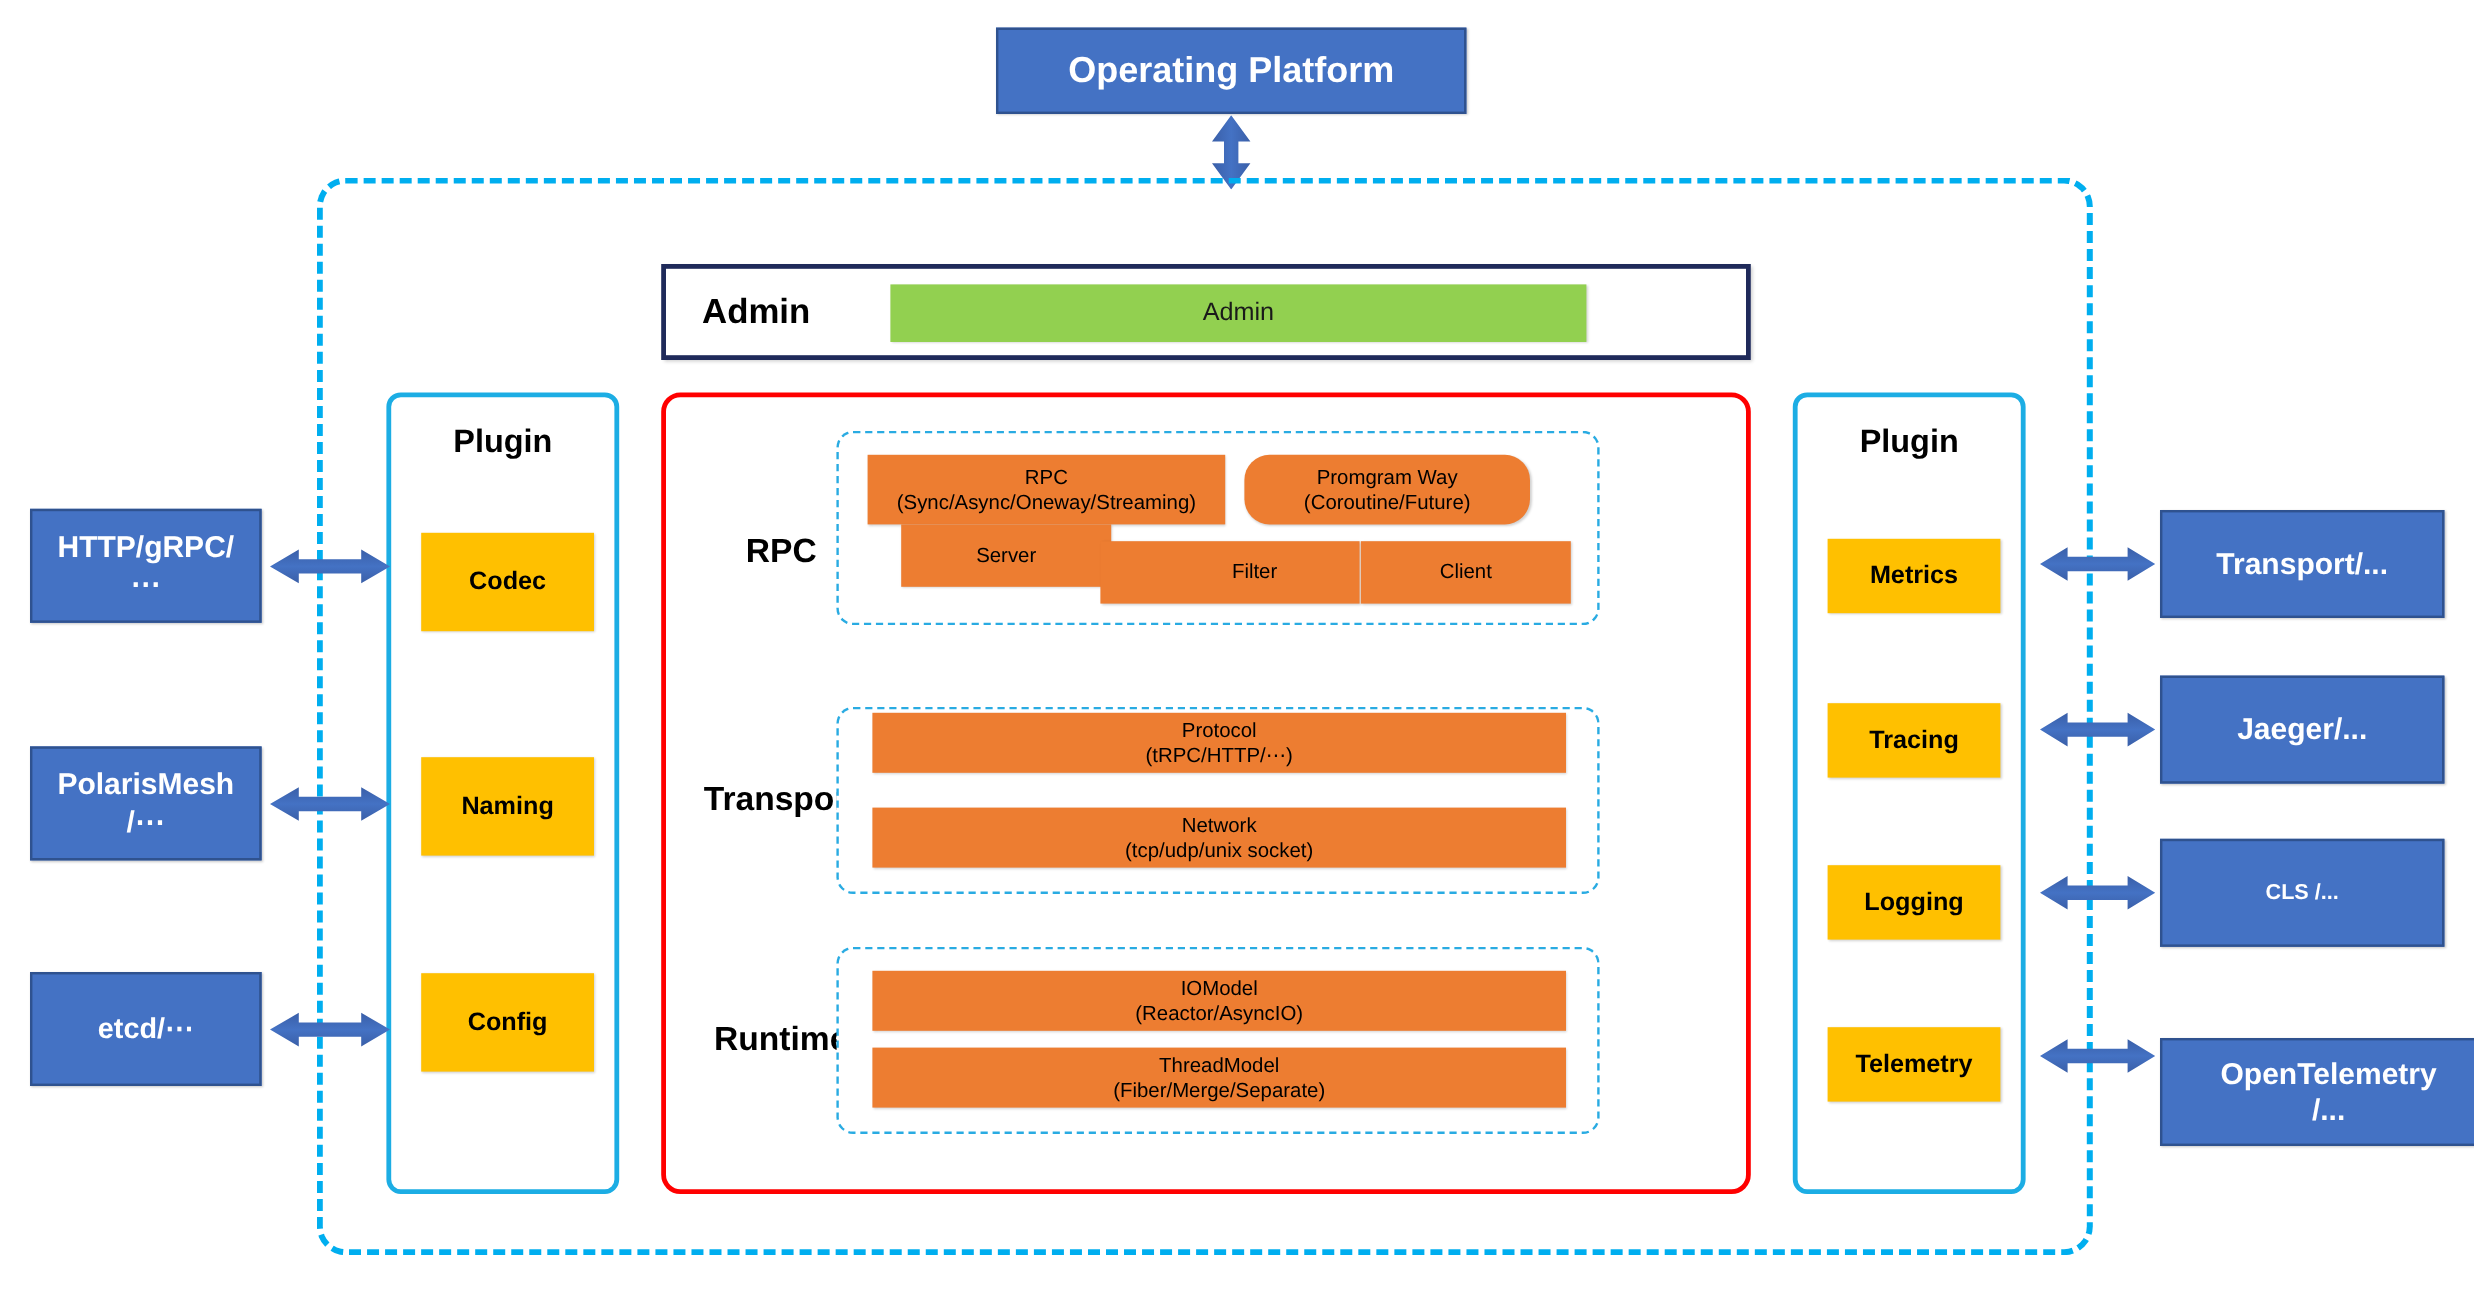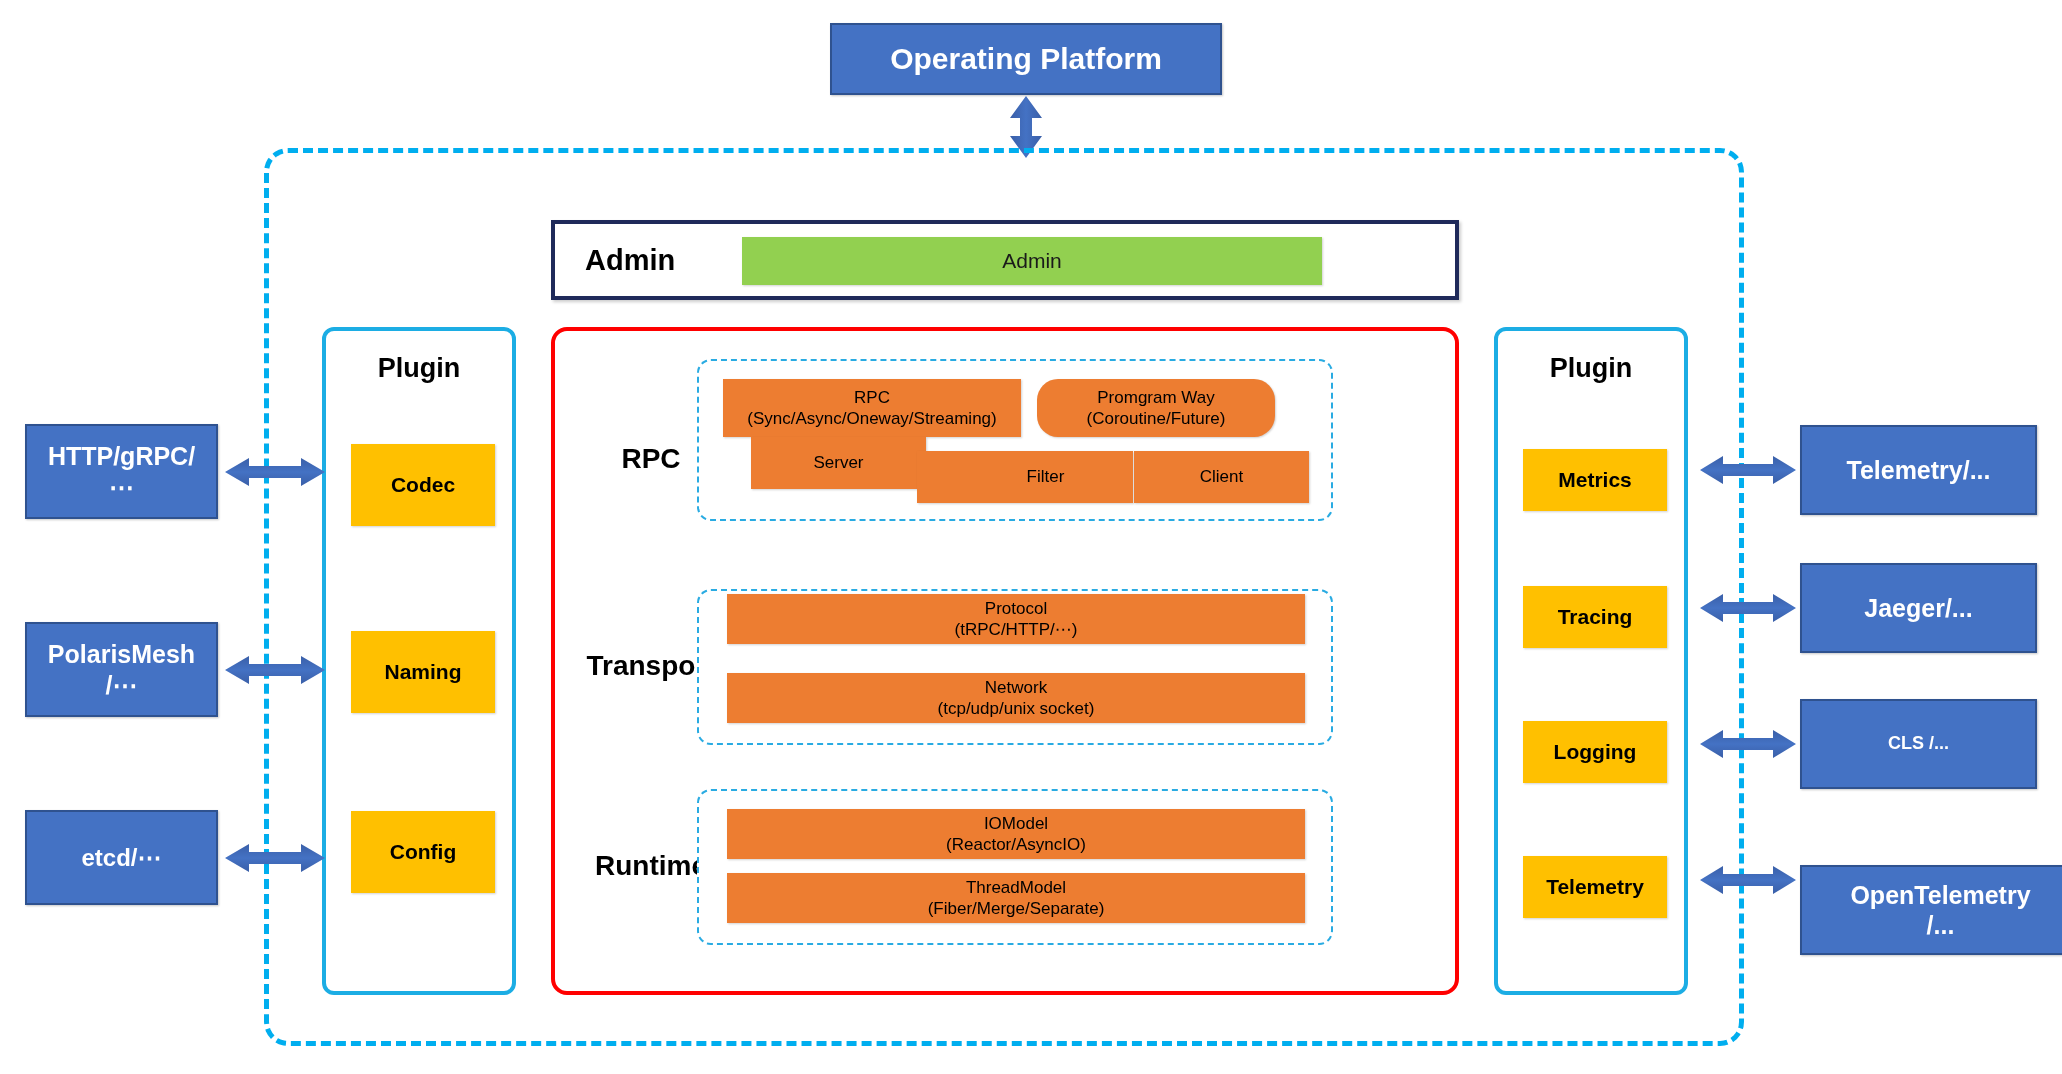--- a/index.html
+++ b/index.html
@@ -237,21 +237,21 @@
     </span>
   </div>
   <div class="node blue-box" style="left:25px; top:622px; width:193px; height:95px; font-size:25px;">
     <span>
       <span>PolarisMesh</span><br>
       <span>/⋯</span>
     </span>
   </div>
   <div class="node blue-box" style="left:25px; top:810px; width:193px; height:95px; font-size:24px;">etcd/⋯</div>
 
-  <div class="node blue-box" style="left:1800px; top:425px; width:237px; height:90px; font-size:25px;">Telemetry/...</div>
+  <div class="node blue-box" style="left:1800px; top:425px; width:237px; height:90px; font-size:25px;">Transport/...</div>
   <div class="node blue-box" style="left:1800px; top:563px; width:237px; height:90px; font-size:25px;">Jaeger/...</div>
   <div class="node blue-box" style="left:1800px; top:699px; width:237px; height:90px; font-size:18px;">CLS /...</div>
   <div class="node blue-box" style="left:1800px; top:835px; width:281px; height:90px; font-size:25px;margin-top:30px;">
     <span>
       <span>OpenTelemetry</span><br>
       <span>/...</span>
     </span>
   </div>
 
   <div class="arrow" style="left:225px; top:455px;">

